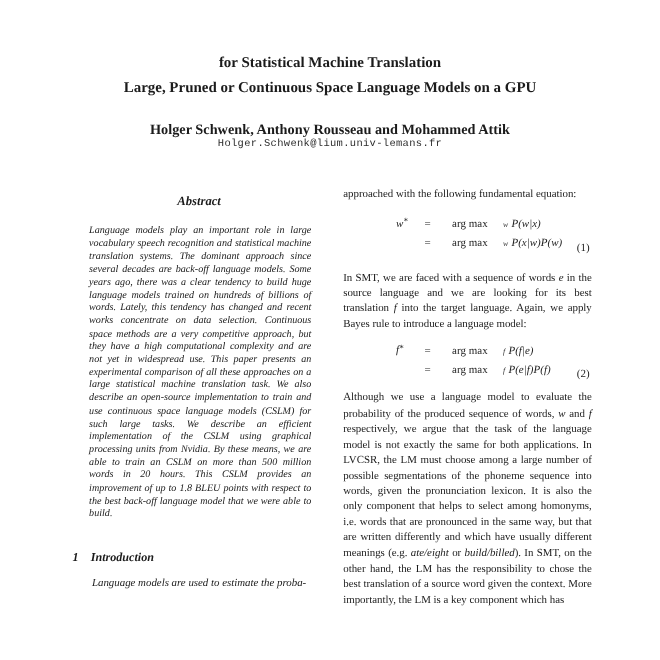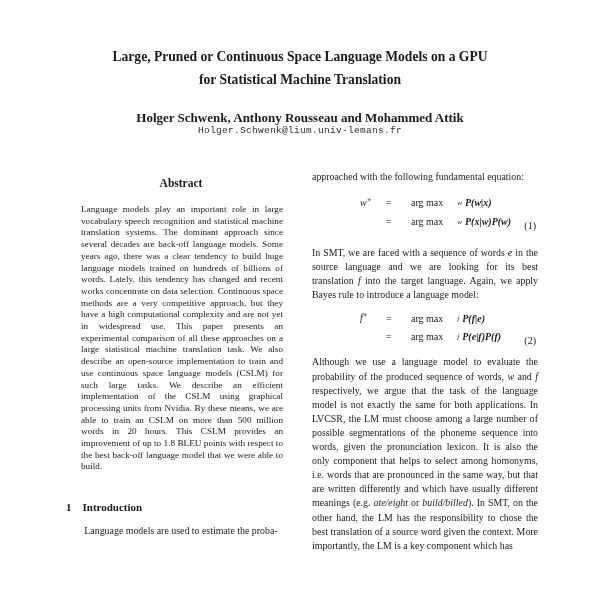--- a/index.html
+++ b/index.html
@@ -19,21 +19,21 @@
   .title .tl { display: block; }
   .authors { font-weight: bold; font-size: 13px; line-height: 13px; margin-top: 20px; }
   .affil { font-size: 11px; line-height: 12.5px; }
   .email {
     font-family: "Liberation Mono", "DejaVu Sans Mono", monospace;
     font-size: 9.5px; line-height: 13px; margin-top: 0; color: #2e2e2e;
     letter-spacing: 0.3px;
   }
   
   .cols { display: flex; gap: 16px; padding: 0 62px 0 66px; margin-top: 33px; }
-  .col-left  { width: 230px; flex: none; }
+  .col-left  { width: 230px; flex: none; font-style: italic; }
   .col-right { width: 226px; flex: none; }
   
   .abs-head { text-align: center; font-weight: bold; font-size: 11.5px; line-height: 14px; margin: 6px 0 14px; }
   .abs-body {
     font-size: 9.2px; line-height: 11.7px;
     text-align: justify; padding: 0 13px 0 15px;
   }
   .sec-head { font-size: 11px; font-weight: bold; line-height: 14px; margin-top: 27px; display: flex; gap: 11px; }
   .intro-line { font-size: 9.9px; line-height: 14px; margin-top: 10px; white-space: nowrap; overflow: hidden; text-align: center; }
   
@@ -43,32 +43,32 @@
   .eq { position: relative; font-size: 10px; padding-left: 48px; }
   .eq-1 { margin: 12px 0 10px; }
   .eq-2 { margin: 9px 0 4px; }
   .eq-row { display: flex; align-items: baseline; height: 20px; }
   .eq-lhs { width: 26px; font-style: italic; }
   .eq-lhs sup { font-size: 7px; font-style: normal; vertical-align: super; }
   .eq-eq  { width: 25px; font-style: normal; }
   .argmax { display: inline-flex; line-height: 10px; margin-right: 3px; }
   .argmax .op  { font-style: normal; white-space: nowrap; }
   .argmax .sub { font-size: 7px; font-style: italic; line-height: 7px; align-self: center; margin-left: 14px; margin-top: 1px; }
-  .expr { font-style: italic; font-weight: bold; }
+  .expr { font-style: italic; }
   .eq-num { position: absolute; right: 2px; bottom: 5px; font-style: normal; }
 </style>
 </head>
 <body>
 
 <div class="page">
 
   <header class="head">
     <h1 class="title">
+      <span class="tl">for Statistical Machine Translation</span>
       <span class="tl">Large, Pruned or Continuous Space Language Models on a GPU</span>
-      <span class="tl">for Statistical Machine Translation</span>
     </h1>
     <div class="authors">Holger Schwenk, Anthony Rousseau and Mohammed Attik</div>
     <div class="email">Holger.Schwenk@lium.univ-lemans.fr</div>
   </header>
 
   <div class="cols">
 
     <div class="col col-left">
       <div class="abs-head">Abstract</div>
       <p class="abs-body">Language models play an important role in large vocabulary speech recognition and statistical machine translation systems. The dominant approach since several decades are back-off language models. Some years ago, there was a clear tendency to build huge language models trained on hundreds of billions of words. Lately, this tendency has changed and recent works concentrate on data selection. Continuous space methods are a very competitive approach, but they have a high computational complexity and are not yet in widespread use. This paper presents an experimental comparison of all these approaches on a large statistical machine translation task. We also describe an open-source implementation to train and use continuous space language models (CSLM) for such large tasks. We describe an efficient implementation of the CSLM using graphical processing units from Nvidia. By these means, we are able to train an CSLM on more than 500 million words in 20 hours. This CSLM provides an improvement of up to 1.8 BLEU points with respect to the best back-off language model that we were able to build.</p>

